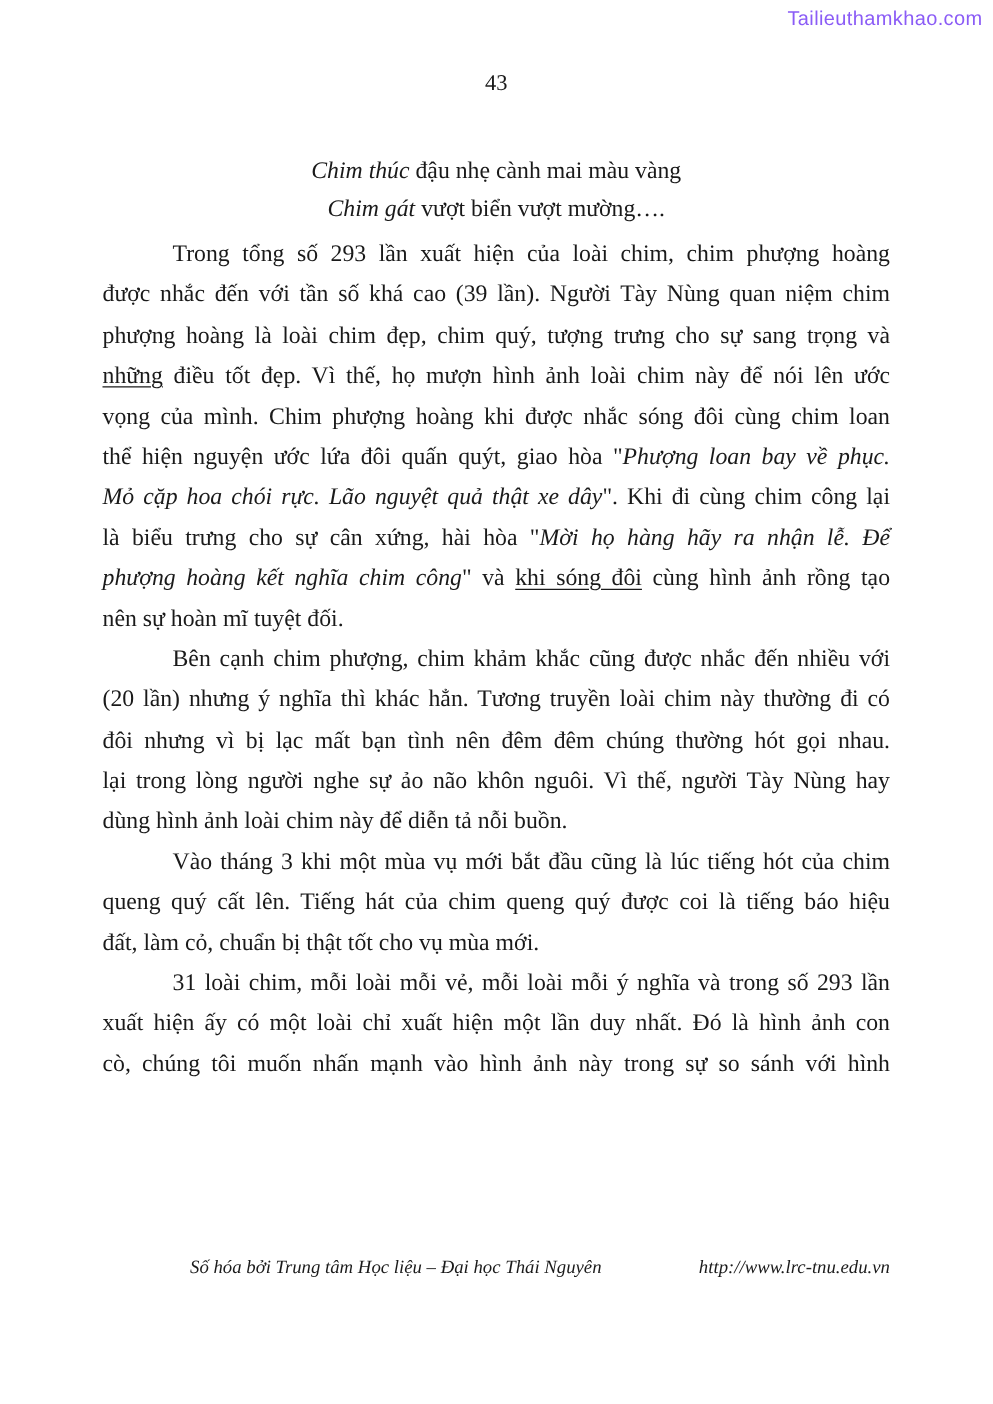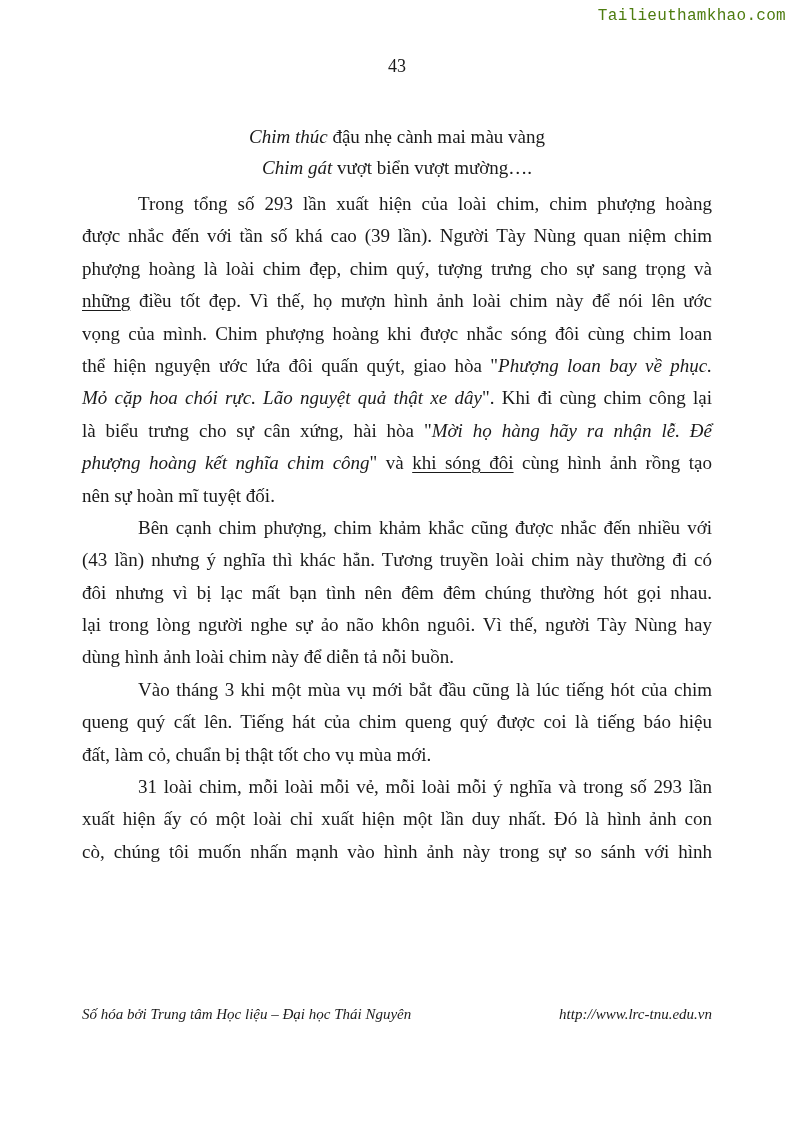--- a/index.html
+++ b/index.html
@@ -14,23 +14,23 @@
       background: #ffffff;
       font-family: "Liberation Serif", "DejaVu Serif", serif;
       color: #1a1a1a;
       margin: 0 auto;
       overflow: hidden;
     }
     .watermark {
       position: absolute;
       top: 7px;
       right: 8px;
-      font-family: Liberation Mono, monospace;
+      font-family: Liberation Sans, sans-serif;
       font-size: 16px;
-      color: #4d7c0f;
+      color: #8b5cf6;
       text-shadow: 1px 1px 0 #ffffff;
       letter-spacing: 0.3px;
     }
     .page-number {
       position: absolute;
       top: 56px;
       left: 0;
       width: 100%;
       text-align: center;
       font-size: 18px;
@@ -73,20 +73,21 @@
       top: 1006px;
       left: 82px;
       width: 630px;
       display: flex;
       justify-content: space-between;
       align-items: baseline;
       font-style: italic;
       font-size: 15px;
     }
     .footer .f-left {
+      margin-left: 70px;
     }
   </style>
 </head>
 <body>
 
 <div class="page">
   <div class="watermark">Tailieuthamkhao.com</div>
   <div class="page-number">43</div>
   <div class="poem" id="poem">
       <div class="poem-line"><span class="seg-i">Chim thúc</span><span class="seg-r"> đậu nhẹ cành mai màu vàng</span></div>
@@ -97,21 +98,21 @@
       <div class="pline"><span class="seg-r">được nhắc đến với tần số khá cao (39 lần). Người Tày Nùng quan niệm chim</span></div>
       <div class="pline"><span class="seg-r">phượng hoàng là loài chim đẹp, chim quý, tượng trưng cho sự sang trọng và</span></div>
       <div class="pline"><span class="seg-u">những</span><span class="seg-r"> điều tốt đẹp. Vì thế, họ mượn hình ảnh loài chim này để nói lên ước</span></div>
       <div class="pline"><span class="seg-r">vọng của mình. Chim phượng hoàng khi được nhắc sóng đôi cùng chim loan</span></div>
       <div class="pline"><span class="seg-r">thể hiện nguyện ước lứa đôi quấn quýt, giao hòa "</span><span class="seg-i">Phượng loan bay về phục.</span></div>
       <div class="pline"><span class="seg-i">Mỏ cặp hoa chói rực. Lão nguyệt quả thật xe dây</span><span class="seg-r">". Khi đi cùng chim công lại</span></div>
       <div class="pline"><span class="seg-r">là biểu trưng cho sự cân xứng, hài hòa "</span><span class="seg-i">Mời họ hàng hãy ra nhận lễ. Để</span></div>
       <div class="pline"><span class="seg-i">phượng hoàng kết nghĩa chim công</span><span class="seg-r">" và </span><span class="seg-u">khi sóng đôi</span><span class="seg-r"> cùng hình ảnh rồng tạo</span></div>
       <div class="pline last"><span class="seg-r">nên sự hoàn mĩ tuyệt đối.</span></div>
       <div class="pline first"><span class="seg-r">Bên cạnh chim phượng, chim khảm khắc cũng được nhắc đến nhiều với</span></div>
-      <div class="pline"><span class="seg-r">(43 lần) nhưng ý nghĩa thì khác hẳn. Tương truyền loài chim này thường đi có</span></div>
+      <div class="pline"><span class="seg-r">(20 lần) nhưng ý nghĩa thì khác hẳn. Tương truyền loài chim này thường đi có</span></div>
       <div class="pline"><span class="seg-r">đôi nhưng vì bị lạc mất bạn tình nên đêm đêm chúng thường hót gọi nhau.</span></div>
       <div class="pline"><span class="seg-r">lại trong lòng người nghe sự ảo não khôn nguôi. Vì thế, người Tày Nùng hay</span></div>
       <div class="pline last"><span class="seg-r">dùng hình ảnh loài chim này để diễn tả nỗi buồn.</span></div>
       <div class="pline first"><span class="seg-r">Vào tháng 3 khi một mùa vụ mới bắt đầu cũng là lúc tiếng hót của chim</span></div>
       <div class="pline"><span class="seg-r">queng quý cất lên. Tiếng hát của chim queng quý được coi là tiếng báo hiệu</span></div>
       <div class="pline last"><span class="seg-r">đất, làm cỏ, chuẩn bị thật tốt cho vụ mùa mới.</span></div>
       <div class="pline first"><span class="seg-r">31 loài chim, mỗi loài mỗi vẻ, mỗi loài mỗi ý nghĩa và trong số 293 lần</span></div>
       <div class="pline"><span class="seg-r">xuất hiện ấy có một loài chỉ xuất hiện một lần duy nhất. Đó là hình ảnh  con</span></div>
       <div class="pline"><span class="seg-r">cò, chúng tôi muốn nhấn mạnh vào hình ảnh này trong sự so sánh với hình</span></div>
     </div>

